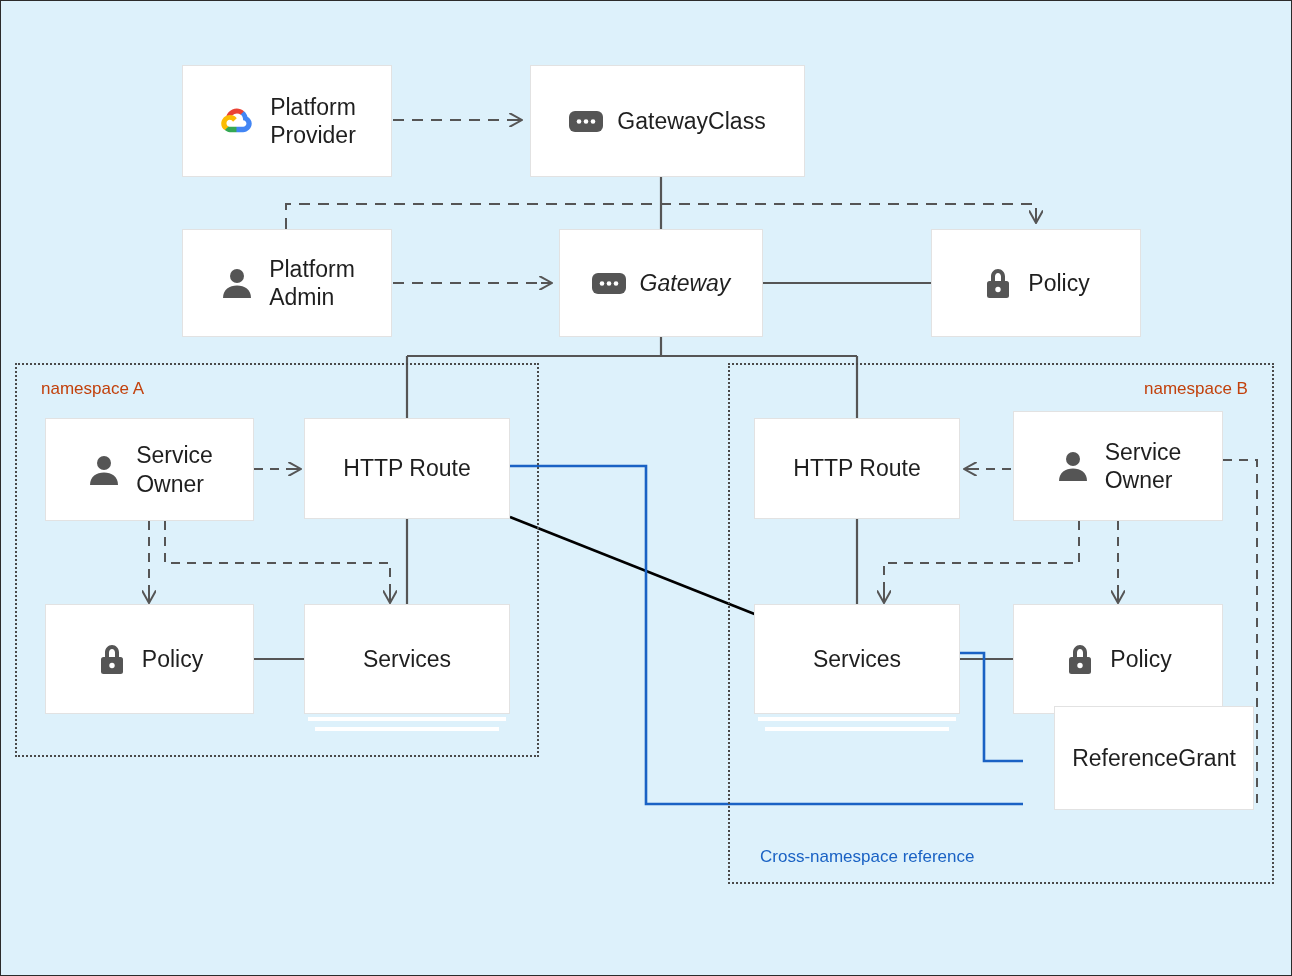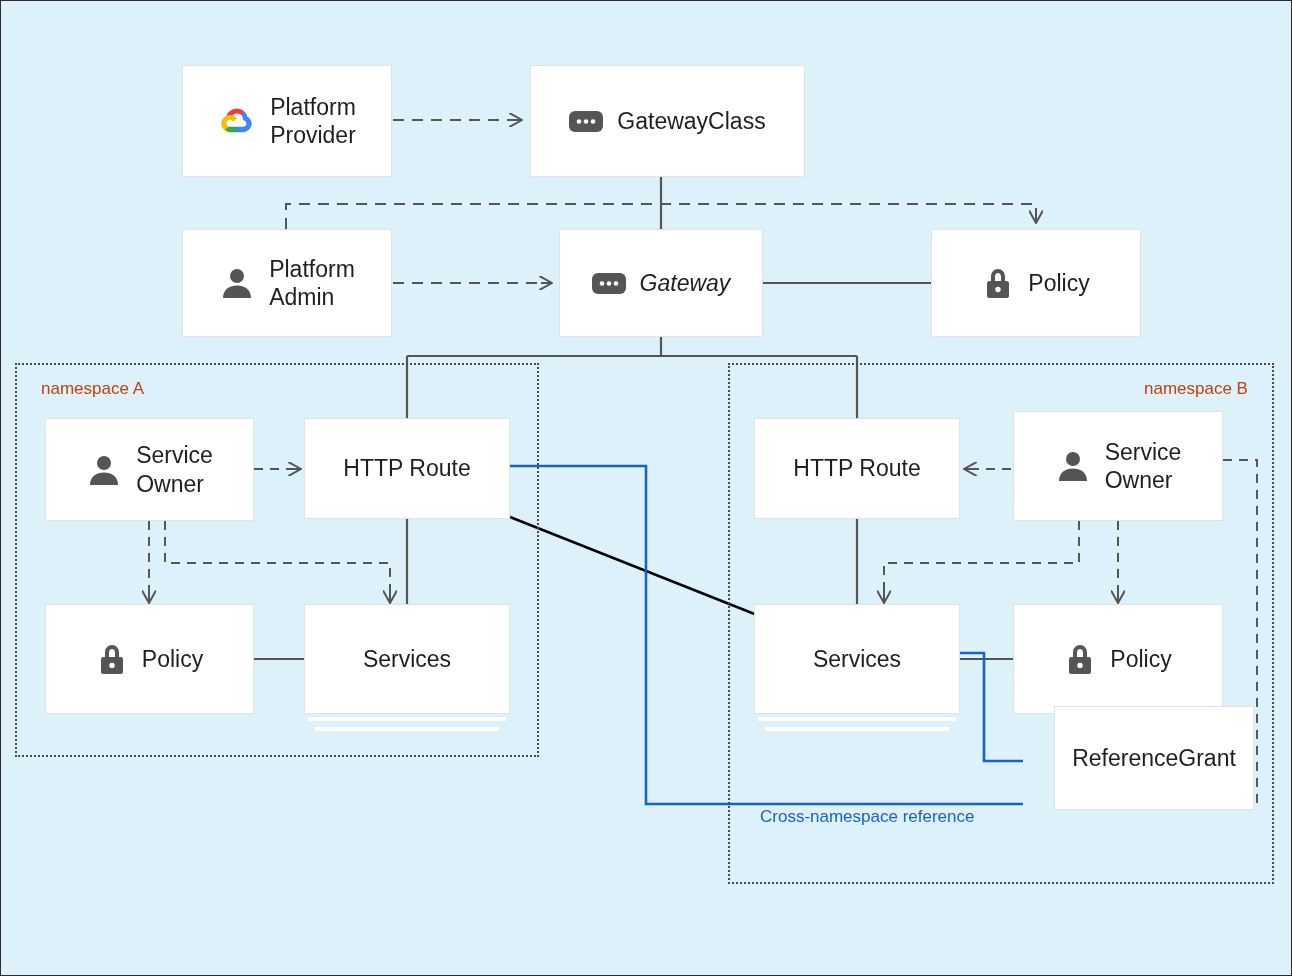--- a/index.html
+++ b/index.html
@@ -73,20 +73,21 @@
   .person-icon { width: 36px; height: 36px; }
   .lock-icon { width: 32px; height: 36px; }
   .gwclass-icon { width: 34px; height: 21px; }
 
   .xns-label {
     position: absolute;
     font-size: 17px;
     color: #1a62c4;
     z-index: 5;
     white-space: nowrap;
+    margin-top: 40px;
   }
 </style>
 </head>
 <body>
 
 <div id="canvas">
 
   <div class="ns" style="left:14px; top:362px; width:524px; height:394px;"></div>
   <div class="ns-label" style="left:40px; top:378px;">namespace A</div>
 

